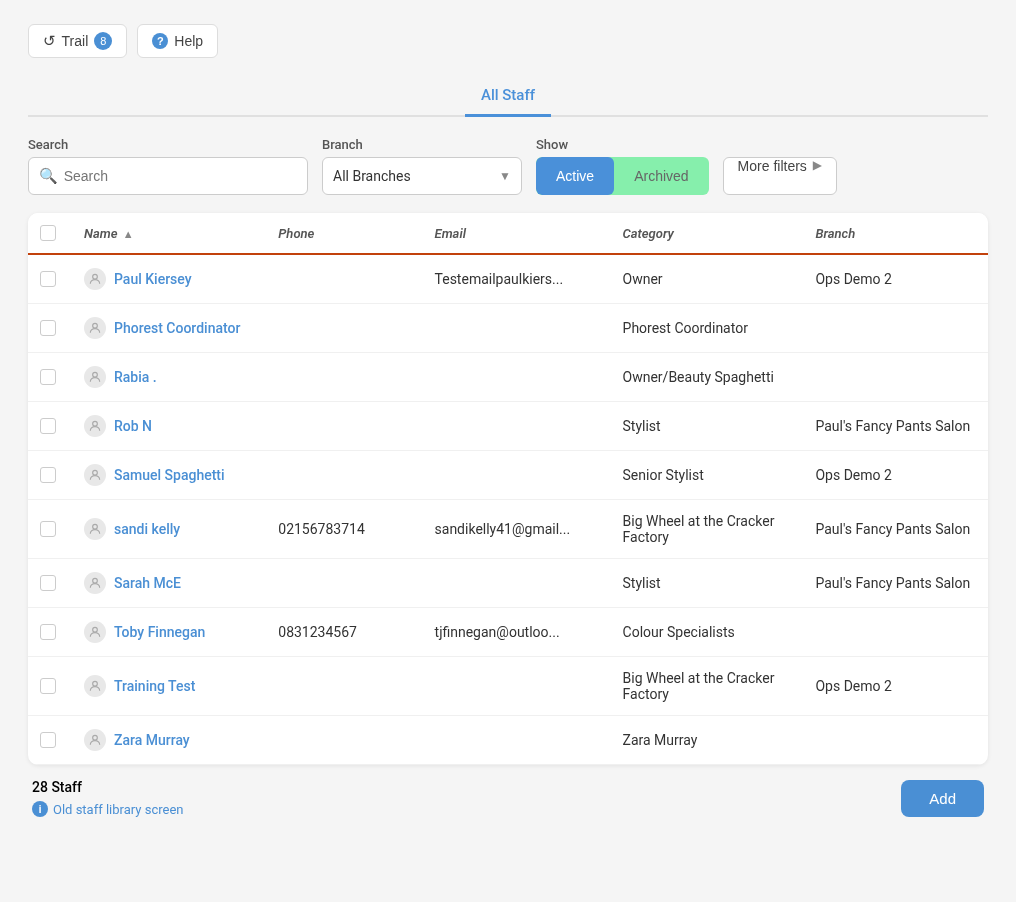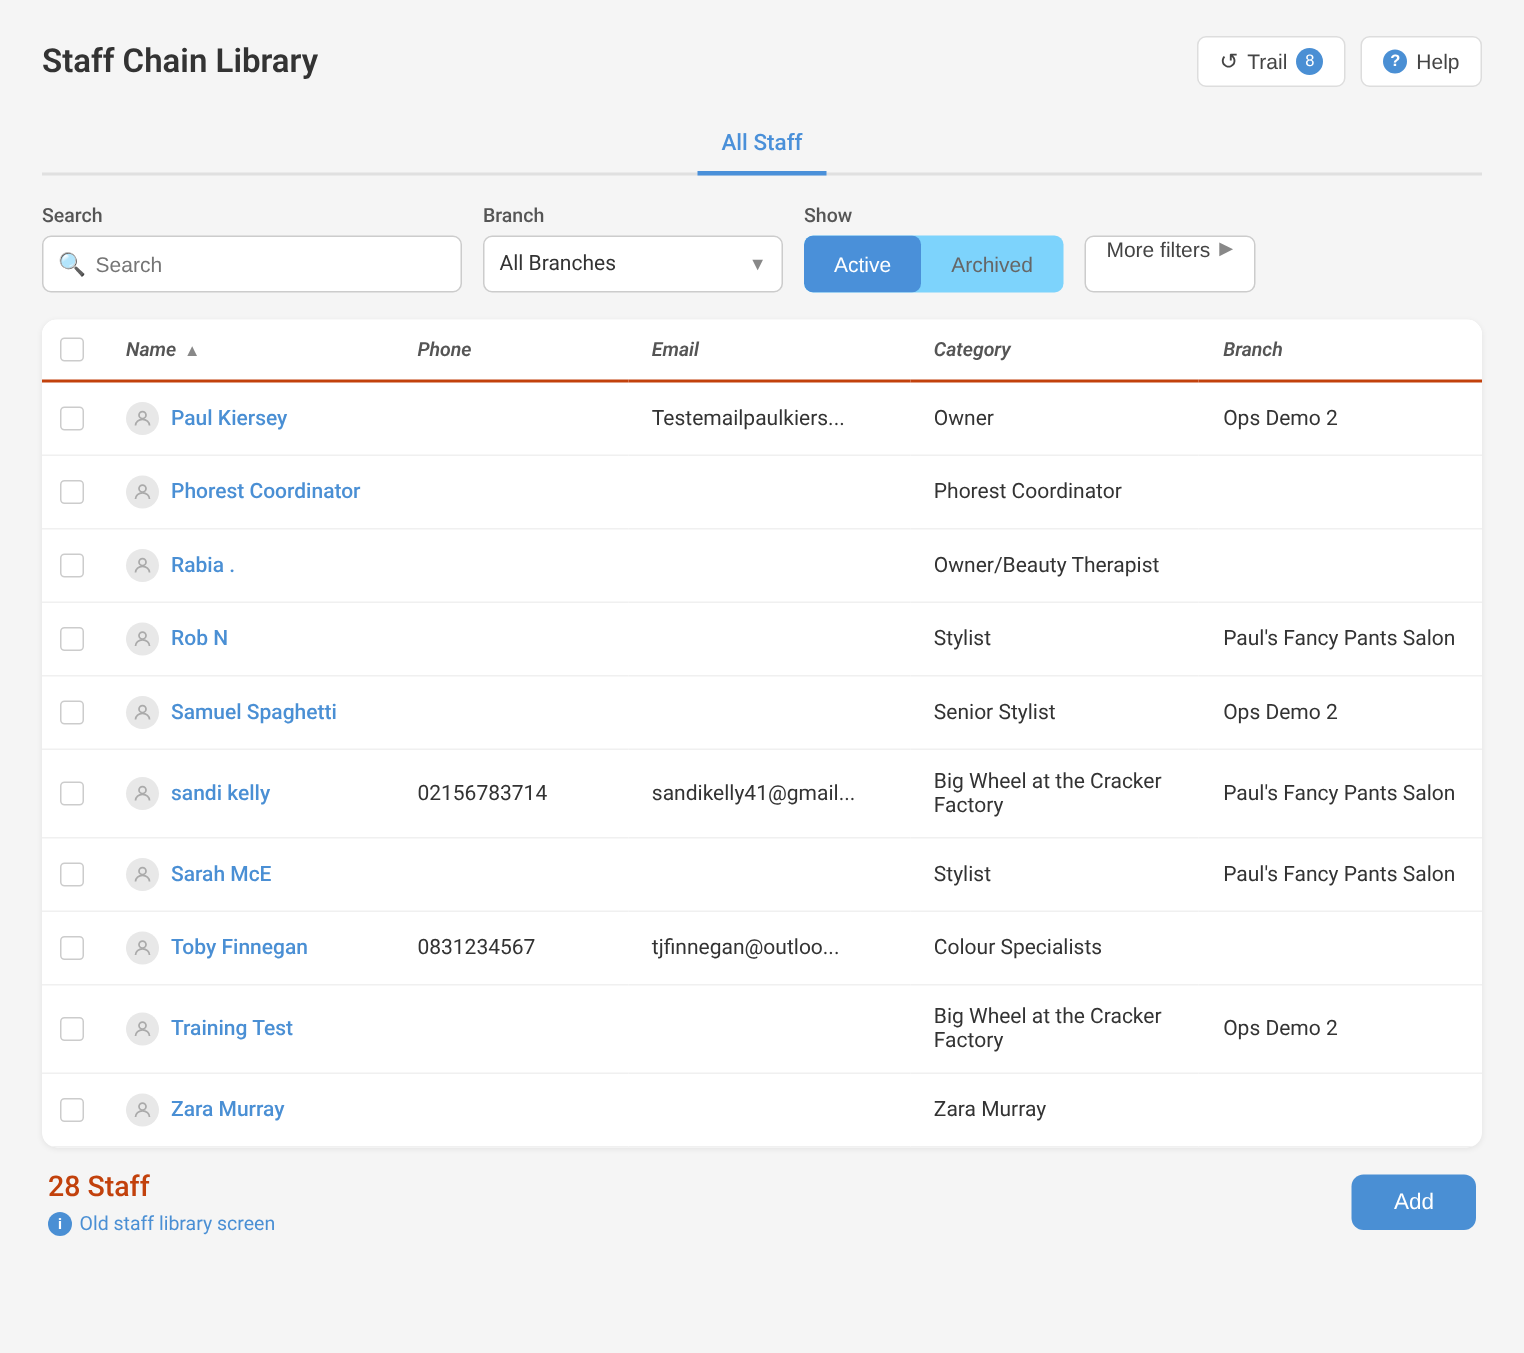--- a/index.html
+++ b/index.html
@@ -120,21 +120,21 @@
       padding: 0 10px;
       height: 38px;
       width: 200px;
       font-size: 14px;
       color: #333;
       cursor: pointer;
       justify-content: space-between;
     }
     .show-toggle {
       display: flex;
-      background: #7dd3fc;
+      background: #86efac;
       border-radius: 6px;
       overflow: hidden;
       height: 38px;
     }
     .toggle-btn {
       padding: 0 20px;
       font-size: 14px;
       font-weight: 500;
       border: none;
       background: transparent;
@@ -230,22 +230,22 @@
       font-size: 11px;
       margin-left: 2px;
     }
     .footer-row {
       display: flex;
       justify-content: space-between;
       align-items: center;
       padding: 14px 4px 0 4px;
     }
     .staff-count {
-      font-size: 19px;
-      color: #c2410c;
+      font-size: 14px;
+      color: #000000;
       font-weight: 500;
     }
     .old-screen-link {
       display: flex;
       align-items: center;
       gap: 5px;
       font-size: 13px;
       color: #4a8fd4;
       cursor: pointer;
     }
@@ -294,21 +294,20 @@
     .cursor-hand {
       cursor: pointer;
     }
   </style>
 </head>
 <body>
 
 <div class="page">
 
   <div class="header">
-    <span class="app-title">Staff Chain Library</span>
     <div class="header-buttons">
       <button class="btn-trail">
         <span style="font-size:15px;">↺</span>
         <span>Trail</span>
         <span style="background:#4a8fd4;color:#fff;border-radius:50%;width:18px;height:18px;display:inline-flex;align-items:center;justify-content:center;font-size:11px;">8</span>
       </button>
       <button class="btn-help">
         <span style="width:16px;height:16px;border-radius:50%;background:#4a8fd4;color:#fff;font-size:11px;display:inline-flex;align-items:center;justify-content:center;font-weight:bold;">?</span>
         <span>Help</span>
       </button>
@@ -427,21 +426,21 @@
             <svg width="14" height="14" viewBox="0 0 24 24" fill="none" stroke="#aaa" stroke-width="2">
               <circle cx="12" cy="8" r="4"></circle>
                       <path d="M4 20c0-4 3.6-7 8-7s8 3 8 7"></path>
             </svg>
           </span>
           Rabia .
         </span>
       </td>
       <td></td>
       <td></td>
-      <td>Owner/Beauty Therapist</td>
+      <td>Owner/Beauty Spaghetti</td>
       <td></td>
     </tr>
             <tr>
       <td class="checkbox-col">
         <div class="checkbox"></div>
       </td>
       <td>
         <span class="staff-name cursor-hand">
           <span class="avatar-icon">
             <svg width="14" height="14" viewBox="0 0 24 24" fill="none" stroke="#aaa" stroke-width="2">

